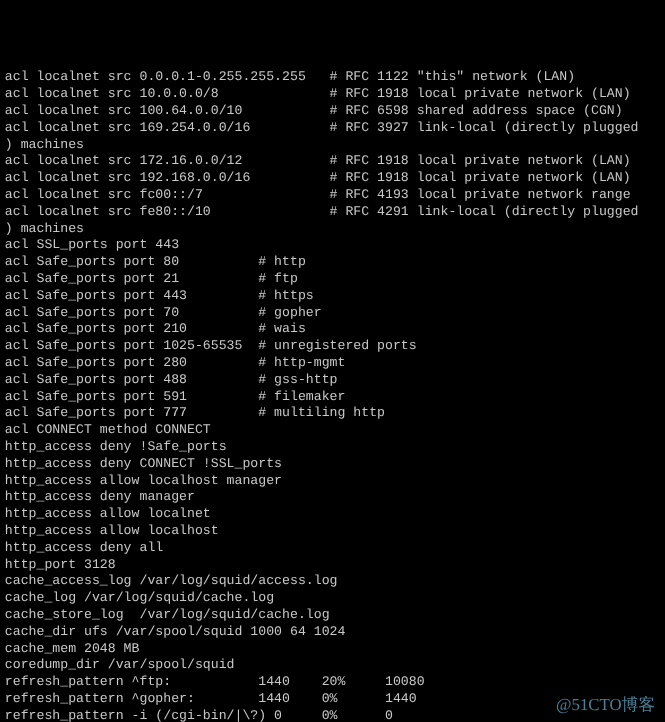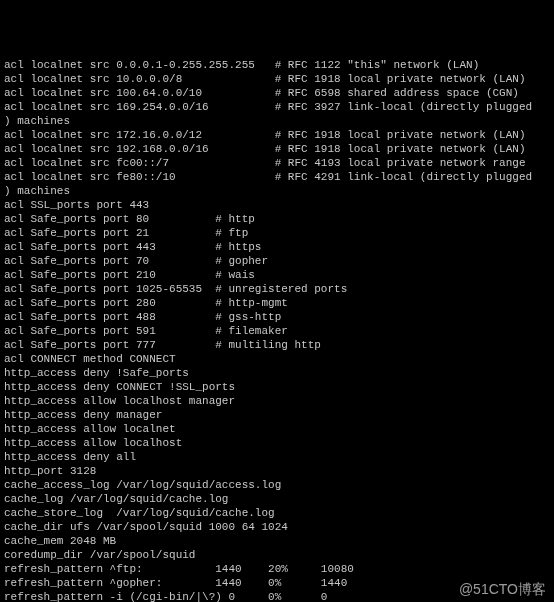--- a/index.html
+++ b/index.html
@@ -20,23 +20,23 @@
       overflow: hidden;
       position: relative;
     }
     .line {
       display: block;
     }
     .watermark {
       position: absolute;
       right: 8px;
       bottom: 6px;
-      color: #ffffff;
+      color: #7dd3fc;
       font-size: 14px;
-      font-family: Liberation Sans, sans-serif;
+      font-family: Liberation Serif, serif;
       opacity: 0.6;
     }
   </style>
 </head>
 <body>
 
 
 
 <div id="terminal"><span class="line">acl localnet src 0.0.0.1-0.255.255.255   # RFC 1122 "this" network (LAN)</span><span class="line">acl localnet src 10.0.0.0/8              # RFC 1918 local private network (LAN)</span><span class="line">acl localnet src 100.64.0.0/10           # RFC 6598 shared address space (CGN)</span><span class="line">acl localnet src 169.254.0.0/16          # RFC 3927 link-local (directly plugged</span><span class="line">) machines</span><span class="line">acl localnet src 172.16.0.0/12           # RFC 1918 local private network (LAN)</span><span class="line">acl localnet src 192.168.0.0/16          # RFC 1918 local private network (LAN)</span><span class="line">acl localnet src fc00::/7                # RFC 4193 local private network range</span><span class="line">acl localnet src fe80::/10               # RFC 4291 link-local (directly plugged</span><span class="line">) machines</span><span class="line">acl SSL_ports port 443</span><span class="line">acl Safe_ports port 80          # http</span><span class="line">acl Safe_ports port 21          # ftp</span><span class="line">acl Safe_ports port 443         # https</span><span class="line">acl Safe_ports port 70          # gopher</span><span class="line">acl Safe_ports port 210         # wais</span><span class="line">acl Safe_ports port 1025-65535  # unregistered ports</span><span class="line">acl Safe_ports port 280         # http-mgmt</span><span class="line">acl Safe_ports port 488         # gss-http</span><span class="line">acl Safe_ports port 591         # filemaker</span><span class="line">acl Safe_ports port 777         # multiling http</span><span class="line">acl CONNECT method CONNECT</span><span class="line">http_access deny !Safe_ports</span><span class="line">http_access deny CONNECT !SSL_ports</span><span class="line">http_access allow localhost manager</span><span class="line">http_access deny manager</span><span class="line">http_access allow localnet</span><span class="line">http_access allow localhost</span><span class="line">http_access deny all</span><span class="line">http_port 3128</span><span class="line">cache_access_log /var/log/squid/access.log</span><span class="line">cache_log /var/log/squid/cache.log</span><span class="line">cache_store_log  /var/log/squid/cache.log</span><span class="line">cache_dir ufs /var/spool/squid 1000 64 1024</span><span class="line">cache_mem 2048 MB</span><span class="line">coredump_dir /var/spool/squid</span><span class="line">refresh_pattern ^ftp:           1440    20%     10080</span><span class="line">refresh_pattern ^gopher:        1440    0%      1440</span><span class="line">refresh_pattern -i (/cgi-bin/|\?) 0     0%      0</span></div>
 

